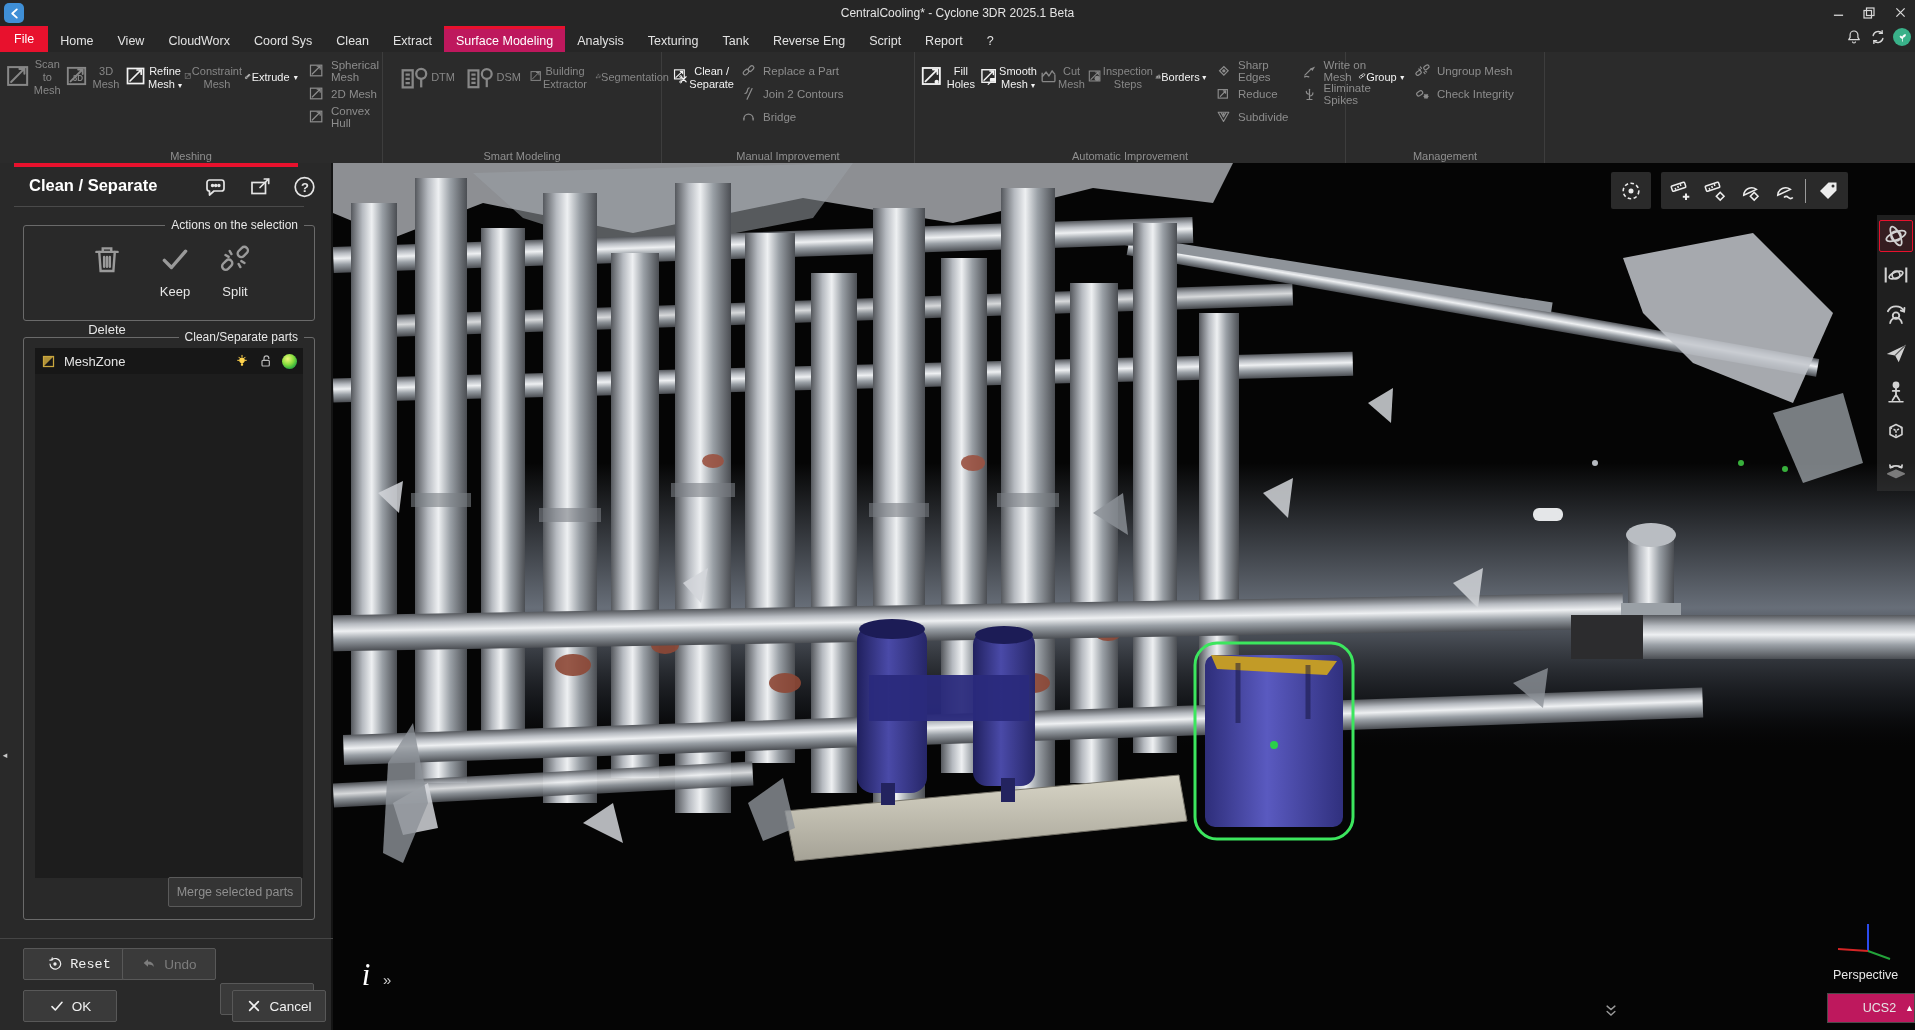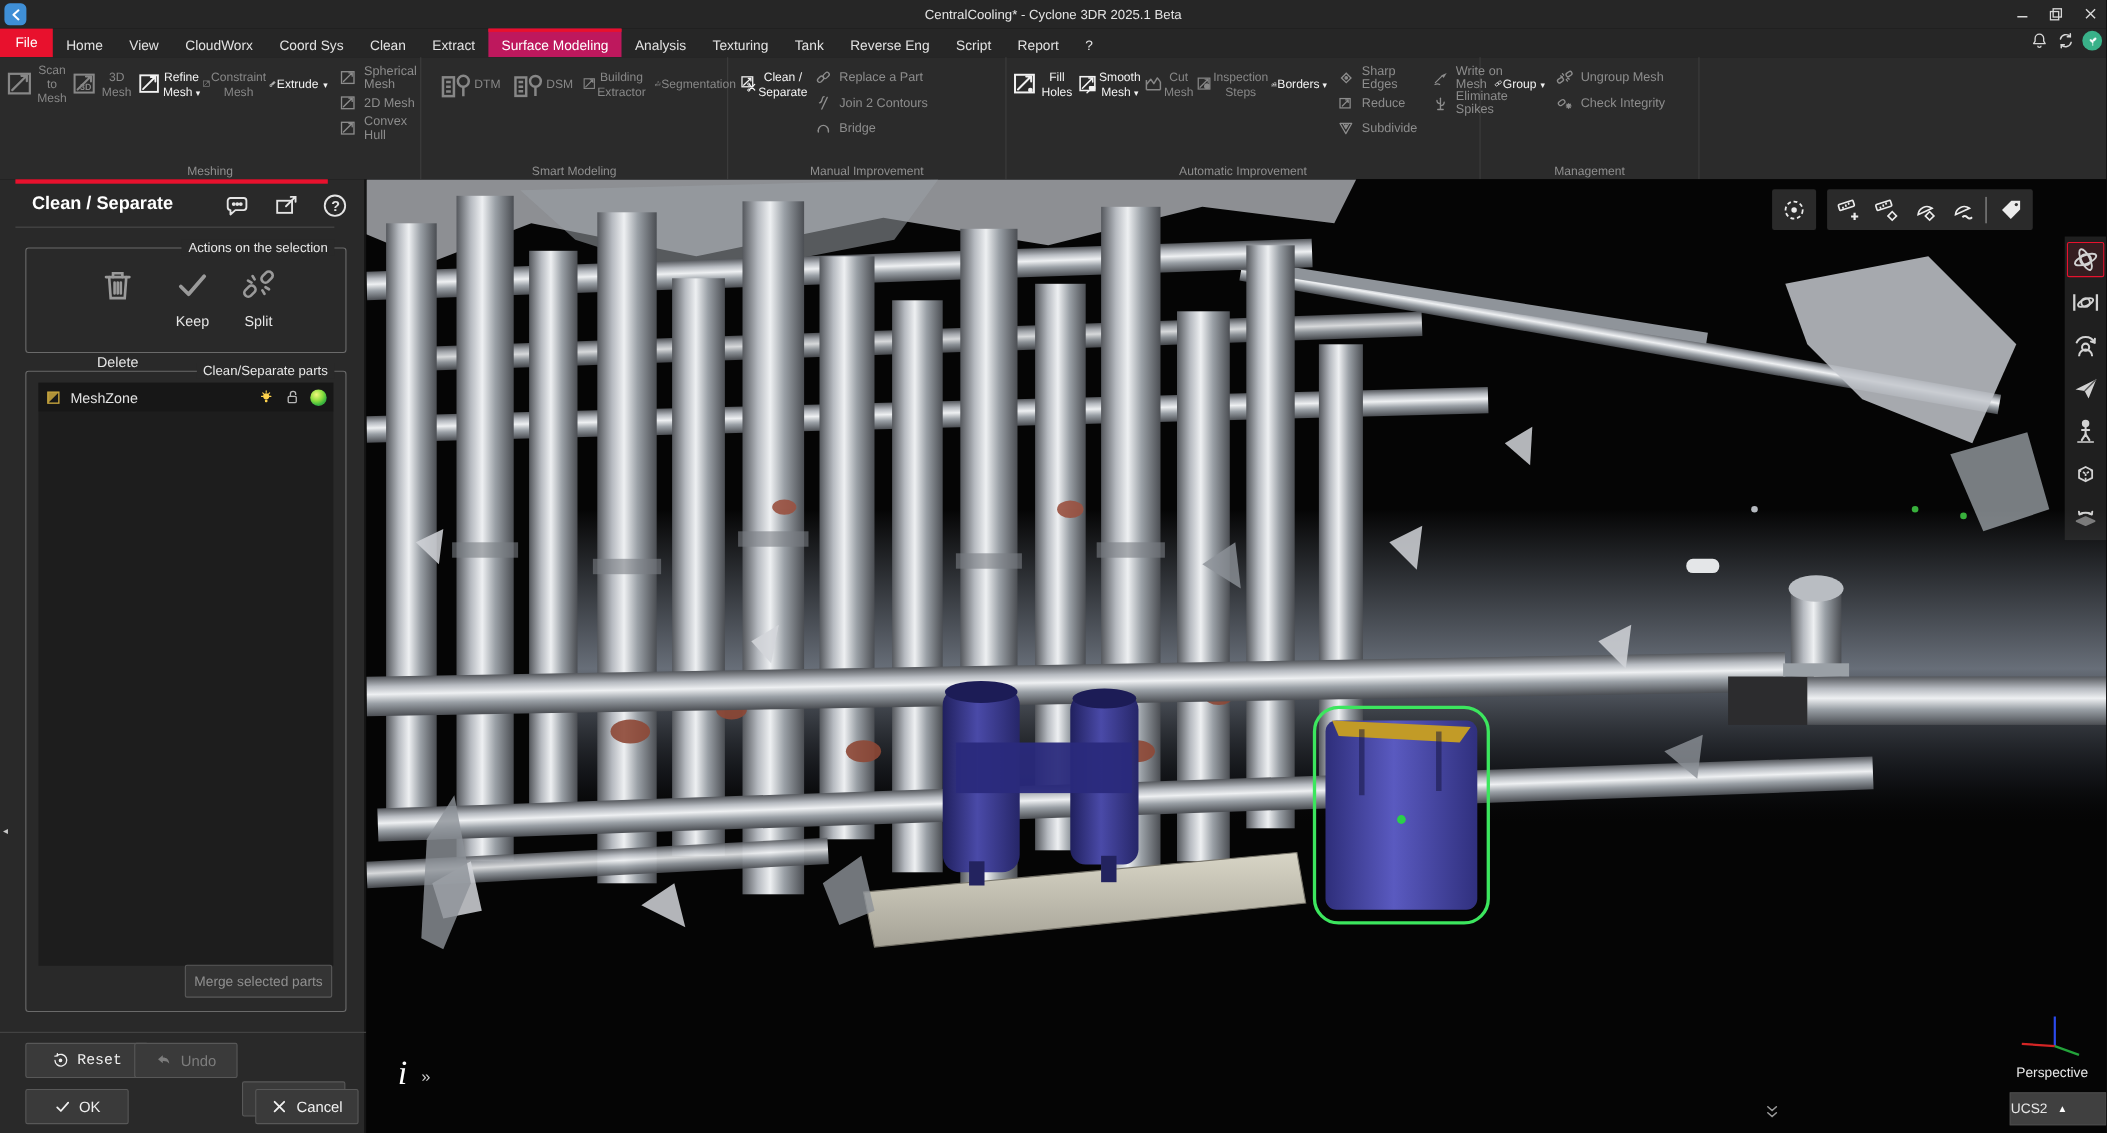--- a/index.html
+++ b/index.html
@@ -90,22 +90,22 @@
   .vic{width:24px;height:24px;color:#ececec;}
   .vdiv{width:1px;height:24px;background:#9a9a9a;}
   #vp-right{right:0px;top:52px;width:38px;background:rgba(58,58,58,.5);display:flex;flex-direction:column;align-items:center;gap:7px;padding:5px 0;}
   .rtool{width:32px;height:30px;display:flex;align-items:center;justify-content:center;color:#d2d2d2;border:1px solid transparent;border-radius:2px;}
   .rtool.sel{border-color:#e8112d;background:rgba(120,25,35,.25);}
   .rtool svg{width:26px;height:26px;}
   #info-btn{left:18px;top:792px;width:30px;height:40px;color:#fff;
             font-family:"Liberation Serif",serif;font-style:italic;font-size:31px;line-height:40px;text-align:center;}
   #info-more{left:50px;top:808px;font-size:15px;color:#cfcfcf;}
   #proj-label{left:1500px;top:805px;width:80px;font-size:12.5px;color:#e8e8e8;text-align:left;}
-  #ucs-btn{left:1494px;top:830px;width:88px;height:30px;background:#404040;border:1px solid #4a4a4a;
-           display:flex;align-items:center;justify-content:flex-start;gap:9px;font-size:12.5px;color:#e6e6e6;box-sizing:border-box;}
+  #ucs-btn{left:1494px;top:830px;width:88px;height:30px;background:#be185d;border:1px solid #4a4a4a;
+           display:flex;align-items:center;justify-content:flex-end;gap:9px;font-size:12.5px;color:#e6e6e6;box-sizing:border-box;}
   #ucs-btn .up{font-size:9px;color:#fff;}
   #seltb-chevron{left:1268px;top:840px;width:20px;height:14px;color:#9a9a9a;}
 </style>
 </head>
 <body>
 
 <svg width="0" height="0" style="position:absolute">
 <defs>
   <g id="i-mesh">
         <rect x="3.5" y="4.5" width="16" height="15" fill="none" stroke="currentColor" stroke-width="1.7"></rect>

